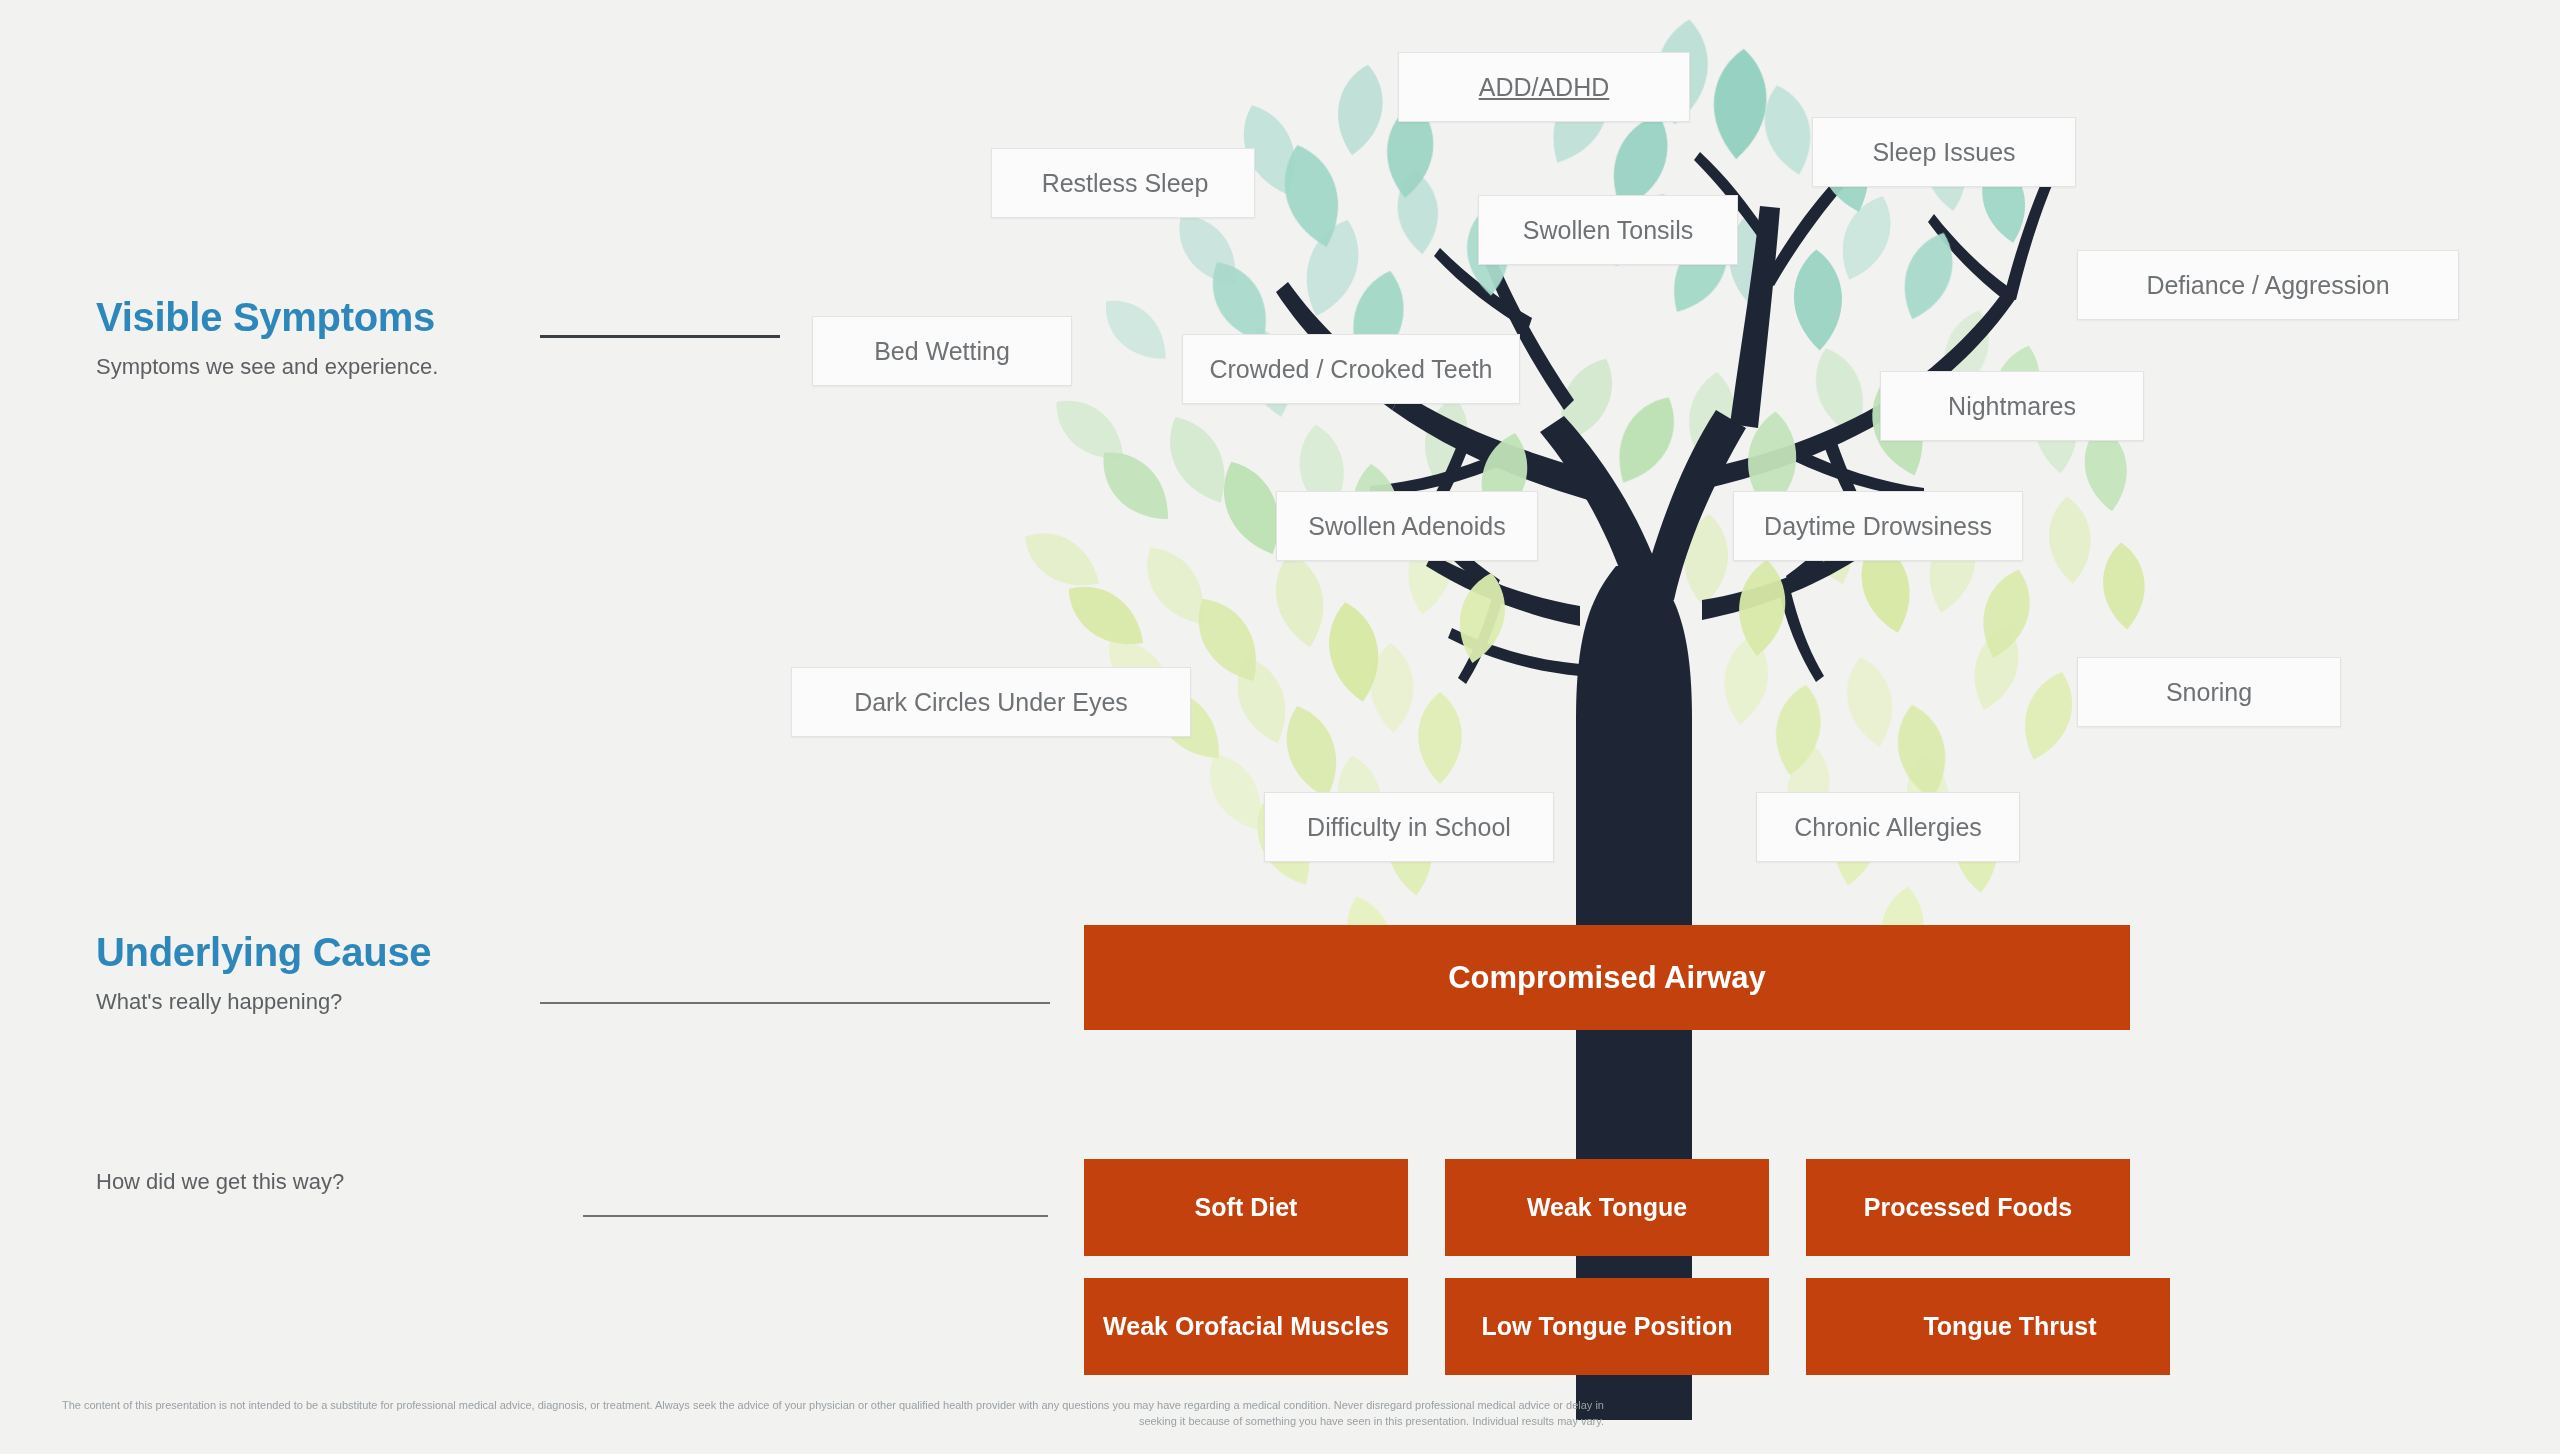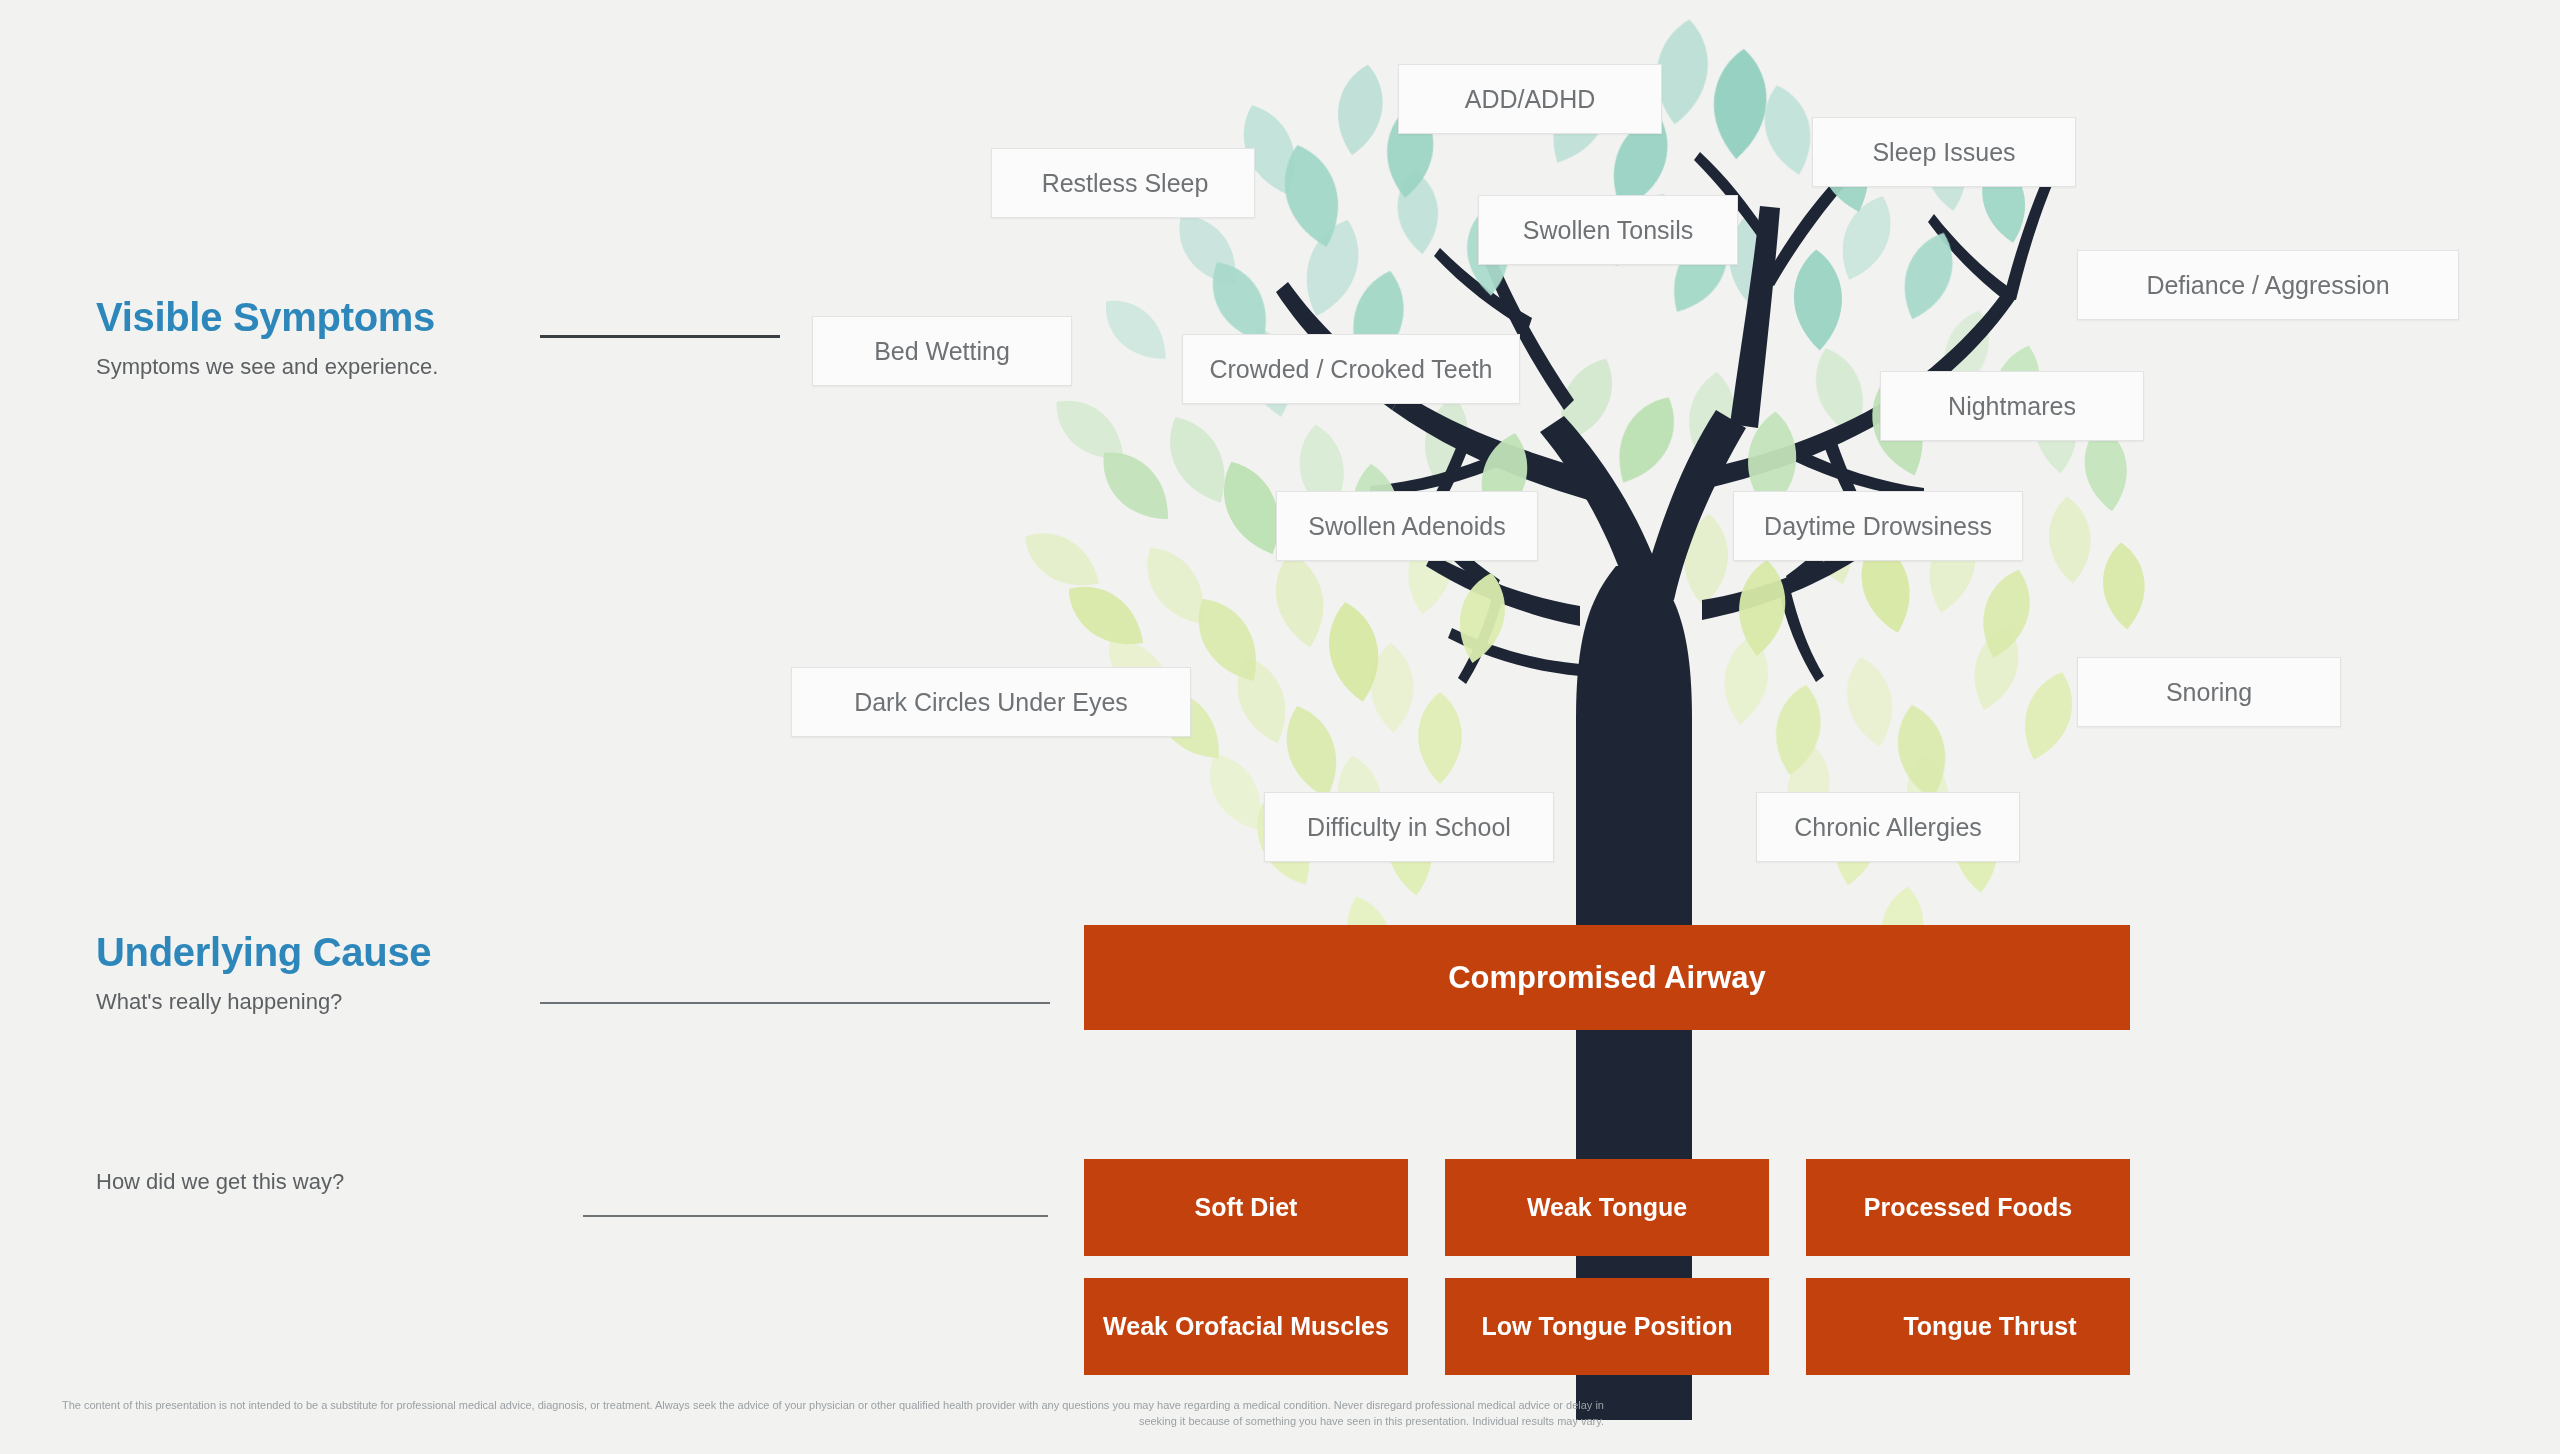--- a/index.html
+++ b/index.html
@@ -254,21 +254,21 @@
     <div class="sec-title">Underlying Cause</div>
     <div class="sec-sub">What's really happening?</div>
   </div>
   <div class="rule thin" style="left:540px; top:1002px; width:510px;"></div>
 
   <div class="section" style="left:96px; top:1155px;">
     <div class="sec-sub">How did we get this way?</div>
   </div>
   <div class="rule thin" style="left:583px; top:1215px; width:465px;"></div>
 
-  <div class="chip" style="left:1398px; top:64px; width:264px; height:70px;">
+  <div class="chip" style="left:1398px; top:52px; width:292px; height:70px;text-decoration:underline;">
     <span>ADD/ADHD</span>
   </div>
 
   <div class="chip" style="left:991px; top:148px; width:264px; height:70px;padding-left:26px;">
     <span>Restless Sleep</span>
   </div>
 
   <div class="chip" style="left:1812px; top:117px; width:264px; height:70px;">
     <span>Sleep Issues</span>
   </div>
@@ -332,19 +332,19 @@
   <div class="bluebox small" style="left:1806px; top:1159px; width:324px; height:97px;">
     <span>Processed Foods</span>
   </div>
 
   <div class="bluebox small" style="left:1084px; top:1278px; width:324px; height:97px;">
     <span>Weak Orofacial Muscles</span>
   </div>
   <div class="bluebox small" style="left:1445px; top:1278px; width:324px; height:97px;">
     <span>Low Tongue Position</span>
   </div>
-  <div class="bluebox small" style="left:1806px; top:1278px; width:324px; height:97px;padding-left:44px;">
+  <div class="bluebox small" style="left:1806px; top:1278px; width:364px; height:97px;padding-left:44px;">
     <span>Tongue Thrust</span>
   </div>
 
   <div id="disclaimer">The content of this presentation is not intended to be a substitute for professional medical advice, diagnosis, or treatment. Always seek the advice of your physician or other qualified health provider with any questions you may have regarding a medical condition. Never disregard professional medical advice or delay in seeking it because of something you have seen in this presentation. Individual results may vary.</div>
 
 </div>
 
 </body></html>

